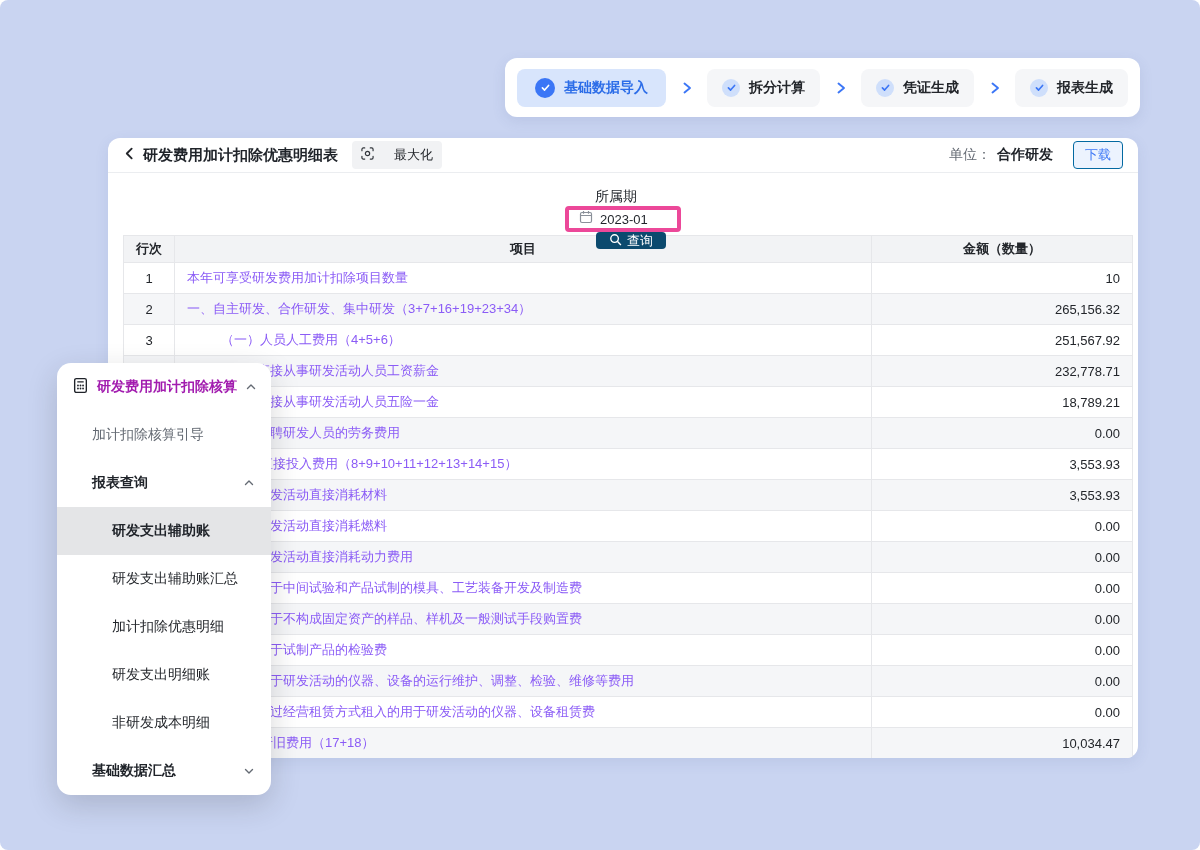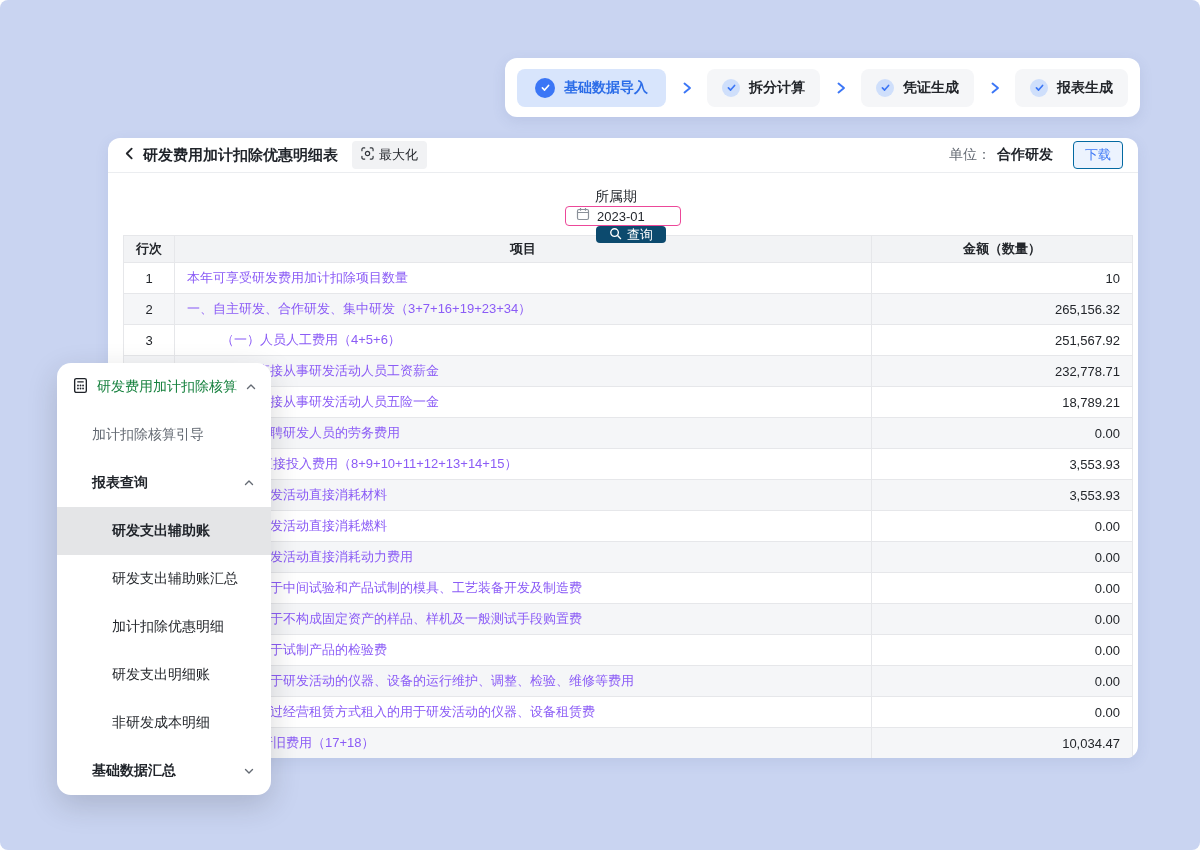--- a/index.html
+++ b/index.html
@@ -20,34 +20,34 @@
   .step.active .ck { width:20px; height:20px; background:#3b76f6; color:#ffffff; }
   .step.active .step-label { color:#2c6de8; }
   .step-sep { display:flex; align-items:center; color:#3b76f6; flex:none; }
 
   
   .main-card { position:absolute; left:108px; top:138px; width:1030px; height:620px;
     background:#ffffff; border-radius:12px; box-shadow:0 4px 14px rgba(70,90,150,.10); overflow:hidden; }
   .titlebar { height:35px; border-bottom:1px solid #ebedf0; display:flex; align-items:center; padding:0 15px; }
   .back-btn { display:flex; align-items:center; cursor:pointer; color:#23262b; margin-right:7px; }
   .rpt-title { font-size:15px; font-weight:700; color:#1f2329; white-space:nowrap; }
-  .max-btn { margin-left:14px; display:flex; align-items:center; gap:5px; background:#f1f2f4;
+  .max-btn { margin-left:14px; display:flex; align-items:center; gap:20px; background:#f1f2f4;
     border:none; border-radius:4px; padding:5px 9px; font-size:13px; color:#23262b; cursor:pointer;
     font-family:inherit; }
   .title-right { margin-left:auto; display:flex; align-items:center; }
   .unit-label { font-size:14px; color:#646a73; margin-right:6px; }
   .unit-value { font-size:14px; font-weight:700; color:#1f2329; margin-right:20px; }
   .download-btn { width:50px; height:28px; background:#ecf3fe; border:1px solid #0369a1;
     border-radius:4px; color:#3b76f6; font-size:13px; cursor:pointer; font-family:inherit; }
 
   
   .filterbar { display:flex; align-items:center; margin:15px 15px 16px 15px; height:31px;flex-direction:column; }
   .filter-label { font-size:14px; color:#1f2329; margin-right:14px; }
   .date-input { display:flex; align-items:center; gap:7px; width:116px; height:31px;
-    border:1px solid #ec4899; border-radius:4px; background:#ffffff; padding:0 10px; cursor:pointer; }
+    border:4px solid #ec4899; border-radius:4px; background:#ffffff; padding:0 10px; cursor:pointer; }
   .date-value { font-size:13px; color:#1f2329; }
   .query-btn { margin-left:16px; height:17px; padding:0 13px; background:#0c4a6e; border:none;
     border-radius:4px; color:#ffffff; font-size:13px; display:flex; align-items:center; gap:5px;
     cursor:pointer; font-family:inherit; }
 
   
   table.rpt { width:1010px; margin:0 15px; border-collapse:collapse; table-layout:fixed; }
   table.rpt th, table.rpt td { border:1px solid #e6e7ea; font-size:13px; }
   table.rpt thead th { background:#f2f3f5; height:27px; font-weight:600; color:#23262b; text-align:center; }
   table.rpt tbody td { height:31px; background:#ffffff; }
@@ -58,21 +58,21 @@
   td.c-item { text-align:left; padding-left:12px; color:#8b5cf6; white-space:nowrap; overflow:hidden; }
   td.c-item.ind1 { padding-left:46px; }
   td.c-item.ind2 { padding-left:82px; }
   td.c-amt { text-align:right; padding-right:12px; color:#23262b; }
 
   
   .sidebar { position:absolute; left:57px; top:363px; width:214px; height:432px; background:#ffffff;
     border-radius:14px; box-shadow:0 10px 30px rgba(31,35,41,.18); z-index:10; overflow:hidden; }
   .sb-row { height:48px; display:flex; align-items:center; cursor:pointer; }
   .sb-head { padding:0 14px 0 15px; }
-  .sb-head .sb-title { font-size:14px; font-weight:400; color:#15803d; margin-left:8px; white-space:nowrap; }
+  .sb-head .sb-title { font-size:14px; font-weight:700; color:#a21caf; margin-left:8px; white-space:nowrap; }
   .sb-chevron { margin-left:auto; display:flex; align-items:center; }
   .sb-item { padding:0 16px 0 35px; font-size:14px; white-space:nowrap; }
   .sb-item.muted { color:#646a73; }
   .sb-item.group { color:#1f2329; font-weight:700; }
   .sb-item.sub { padding-left:55px; color:#23262b; }
   .sb-item.sub.selected { background:#e4e5e7; font-weight:700; color:#1f2329; }
 </style>
 </head>
 <body>
 

